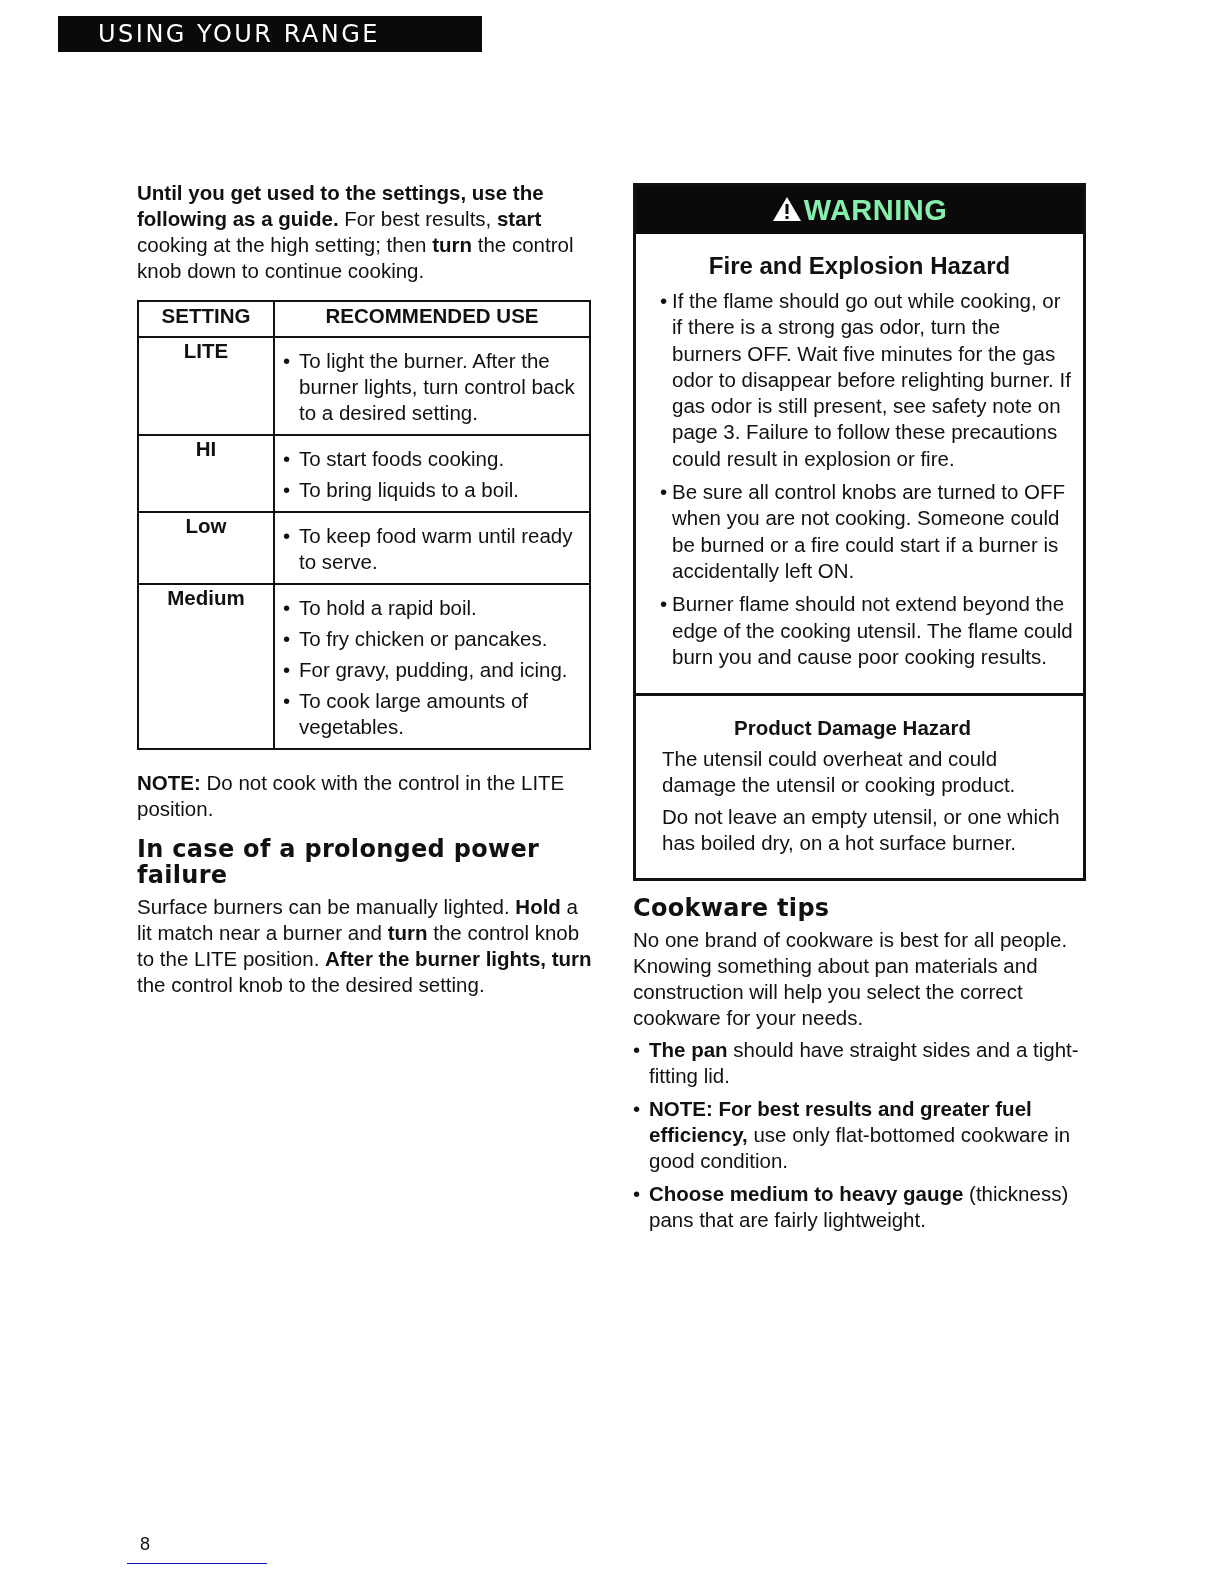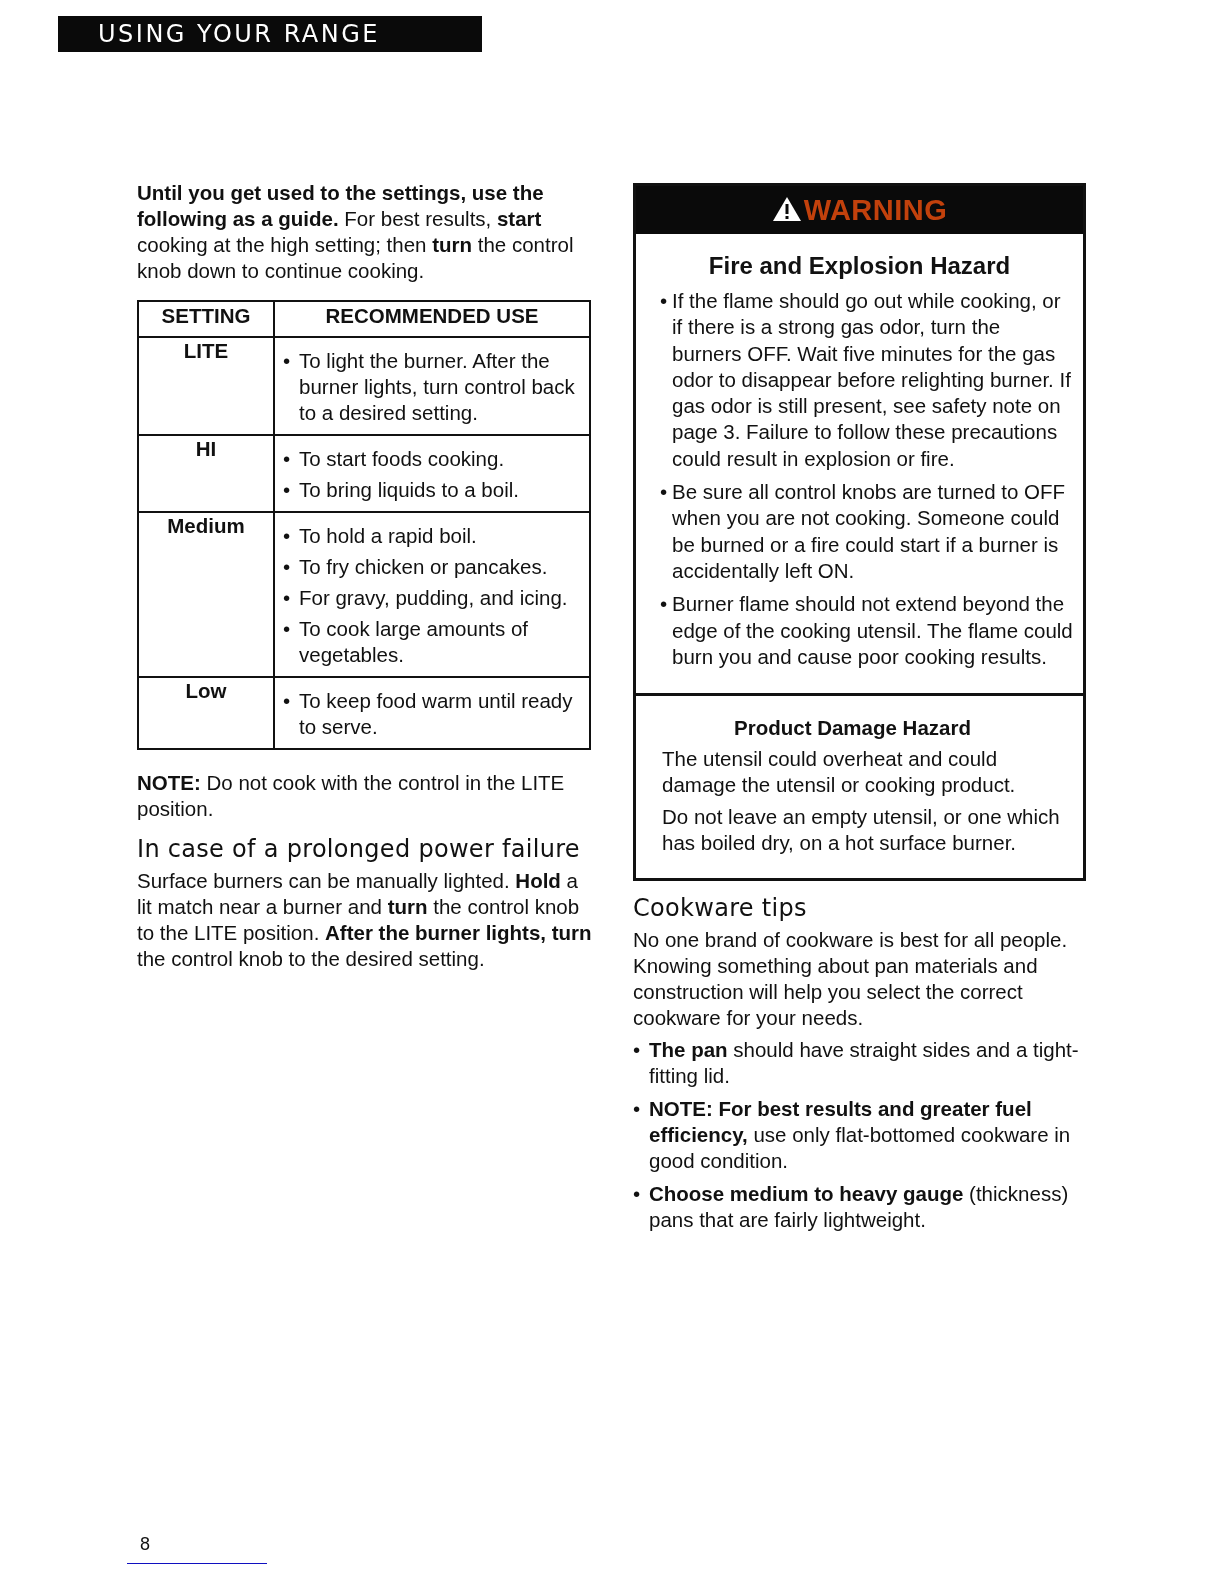--- a/index.html
+++ b/index.html
@@ -30,26 +30,26 @@
     }
     table.settings td.setting-cell {
       width: 132px; text-align: center; font-weight: bold; 
     }
     table.settings td.use-cell { padding: 10px 4px 8px 8px; }
     .use-item { line-height: 26px; padding-left: 16px; text-indent: -16px; margin-bottom: 5px; }
     .use-item:last-child { margin-bottom: 0; }
     .bullet { display: inline-block; width: 16px; text-indent: 0; }
     .note { margin-top: 20px; }
     h2.section {
-      margin: 14px 0 0 0; font-family: "DejaVu Sans", sans-serif; font-weight: normal;
+      margin: 14px 0 0 0; font-family: "DejaVu Sans", sans-serif; font-weight: bold;
       font-size: 24px; line-height: 26px; letter-spacing: 0.3px;
     }
     .warning-box { border: 3px solid #111; width: 453px; box-sizing: border-box; }
     .warning-title {
-      background: #0a0a0a; color: #c2410c; font-weight: bold; font-size: 29px;
+      background: #0a0a0a; color: #86efac; font-weight: bold; font-size: 29px;
       text-align: center; height: 48px; line-height: 48px; letter-spacing: 0.5px;
     }
     .warning-title .warn-icon { display: inline-block; vertical-align: -2px; margin-right: 2px; }
     .hazard { padding: 18px 10px 16px 24px; }
     .hazard h3 {
       margin: 0 0 8px 0; font-size: 24px; font-weight: bold; text-align: center; padding-right: 14px;
     }
     .hazard-item { font-size: 20.5px; line-height: 26.3px; padding-left: 12px; text-indent: -12px; margin-bottom: 7px; }
     .hazard-item .bullet { width: 12px; }
     .hazard-divider { border-top: 3px solid #111; }
@@ -87,32 +87,32 @@
         </td>
       </tr>
       <tr>
         <td class="setting-cell">HI</td>
         <td class="use-cell">
           <div class="use-item"><span class="bullet">•</span><span>To start foods cooking.</span></div>
           <div class="use-item"><span class="bullet">•</span><span>To bring liquids to a boil.</span></div>
         </td>
       </tr>
       <tr>
+        <td class="setting-cell">Low</td>
+        <td class="use-cell">
+          <div class="use-item"><span class="bullet">•</span><span>To keep food warm until ready to serve.</span></div>
+        </td>
+      </tr>
+      <tr>
         <td class="setting-cell">Medium</td>
         <td class="use-cell">
           <div class="use-item"><span class="bullet">•</span><span>To hold a rapid boil.</span></div>
           <div class="use-item"><span class="bullet">•</span><span>To fry chicken or pancakes.</span></div>
           <div class="use-item"><span class="bullet">•</span><span>For gravy, pudding, and icing.</span></div>
           <div class="use-item"><span class="bullet">•</span><span>To cook large amounts of vegetables.</span></div>
-        </td>
-      </tr>
-      <tr>
-        <td class="setting-cell">Low</td>
-        <td class="use-cell">
-          <div class="use-item"><span class="bullet">•</span><span>To keep food warm until ready to serve.</span></div>
         </td>
       </tr>
     </tbody>
   </table>
 
   <p class="note"><b>NOTE:</b><span> Do not cook with the control in the LITE position.</span></p>
 
   <h2 class="section">In case of a prolonged power failure</h2>
   <p style="margin-top:6px;"><span>Surface burners can be manually lighted. </span><b>Hold</b><span> a lit match near a burner and </span><b>turn</b><span> the control knob to the LITE position. </span><b>After the burner lights, turn</b><span> the control knob to the desired setting.</span></p>
 </div>

